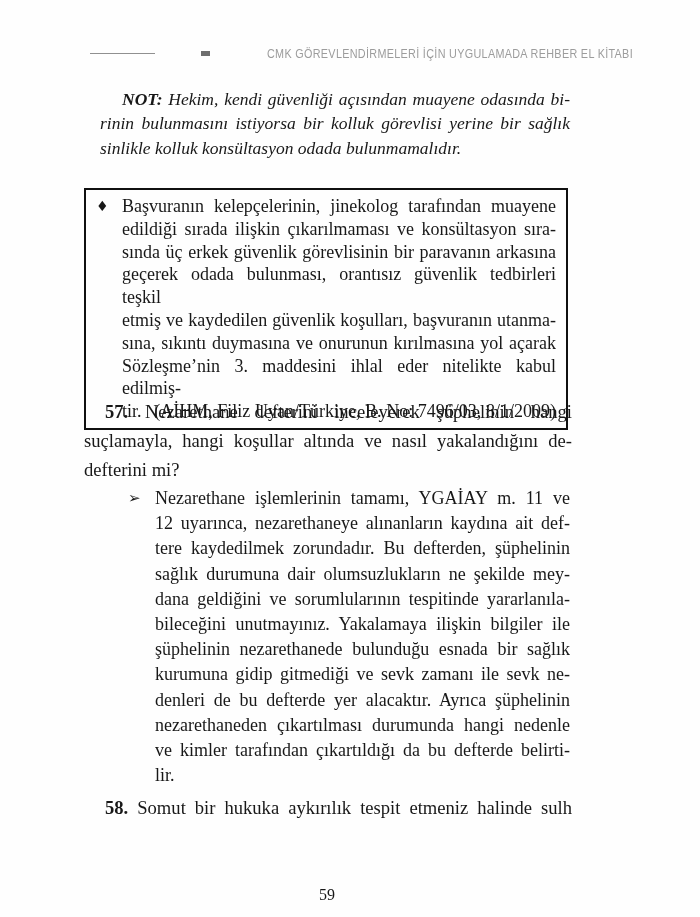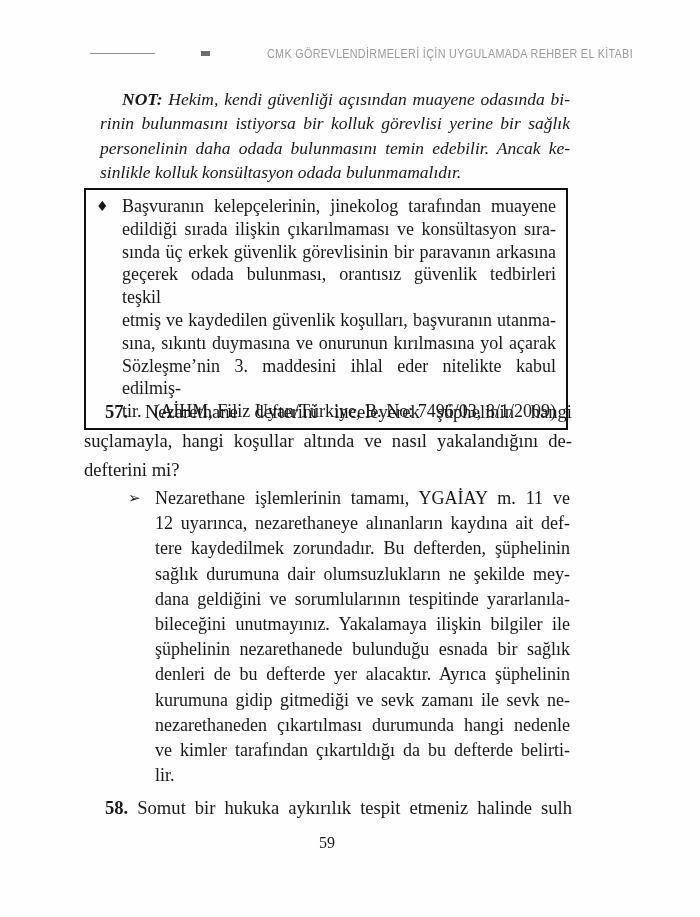--- a/index.html
+++ b/index.html
@@ -66,41 +66,40 @@
     display:flex;
   }
   .answer .bullet{
     flex:0 0 27px;margin-left:44px;
     font-family:"DejaVu Sans", sans-serif;
     font-size:15px;line-height:25.2px;
   }
   .answer .lines{flex:0 0 415px;font-size:18px;line-height:25.2px;font-family:Liberation Serif, serif;}
   
   .pageno{
-    position:absolute;top:834px;left:84px;width:486px;
+    position:absolute;top:886px;left:84px;width:486px;
     text-align:center;font-size:16px;
   }
 </style>
 </head>
 <body>
 
 <div class="page">
 
   <div class="header">
     <div class="rule"></div>
     <div class="sq"></div>
     <div class="title-wrap">
       <span class="title">CMK GÖREVLENDİRMELERİ İÇİN UYGULAMADA REHBER EL KİTABI</span>
     </div>
   </div>
 
   <div class="note">
       <div class="jline"><span class="lead">NOT: </span>Hekim, kendi güvenliği açısından muayene odasında bi-</div>
       <div class="jline">rinin bulunmasını istiyorsa bir kolluk görevlisi yerine bir sağlık</div>
-      <div class="jline">personelinin daha odada bulunmasını temin edebilir. Ancak ke-</div>
       <div class="jline last">sinlikle kolluk konsültasyon odada bulunmamalıdır.</div>
     </div>
 
   <div class="box">
     <div class="bullet">♦</div>
     <div class="lines">
         <div class="jline">Başvuranın kelepçelerinin, jinekolog tarafından muayene</div>
         <div class="jline">edildiği sırada ilişkin çıkarılmaması ve konsültasyon sıra-</div>
         <div class="jline">sında üç erkek güvenlik görevlisinin bir paravanın arkasına</div>
         <div class="jline">geçerek odada bulunması, orantısız güvenlik tedbirleri teşkil</div>
@@ -120,22 +119,22 @@
   <div class="answer">
     <div class="bullet">➢</div>
     <div class="lines">
         <div class="jline">Nezarethane işlemlerinin tamamı, YGAİAY m. 11 ve</div>
         <div class="jline">12 uyarınca, nezarethaneye alınanların kaydına ait def-</div>
         <div class="jline">tere kaydedilmek zorundadır. Bu defterden, şüphelinin</div>
         <div class="jline">sağlık durumuna dair olumsuzlukların ne şekilde mey-</div>
         <div class="jline">dana geldiğini ve sorumlularının tespitinde yararlanıla-</div>
         <div class="jline">bileceğini unutmayınız. Yakalamaya ilişkin bilgiler ile</div>
         <div class="jline">şüphelinin nezarethanede bulunduğu esnada bir sağlık</div>
+        <div class="jline">kurumuna gidip gitmediği ve sevk zamanı ile sevk ne-</div>
         <div class="jline">denleri de bu defterde yer alacaktır. Ayrıca şüphelinin</div>
-        <div class="jline">kurumuna gidip gitmediği ve sevk zamanı ile sevk ne-</div>
         <div class="jline">nezarethaneden çıkartılması durumunda hangi nedenle</div>
         <div class="jline">ve kimler tarafından çıkartıldığı da bu defterde belirti-</div>
         <div class="jline last">lir.</div>
       </div>
   </div>
 
   <div class="question q58">
       <div class="jline"><span class="lead">58. </span>Somut bir hukuka aykırılık tespit etmeniz halinde sulh</div>
     </div>
 

